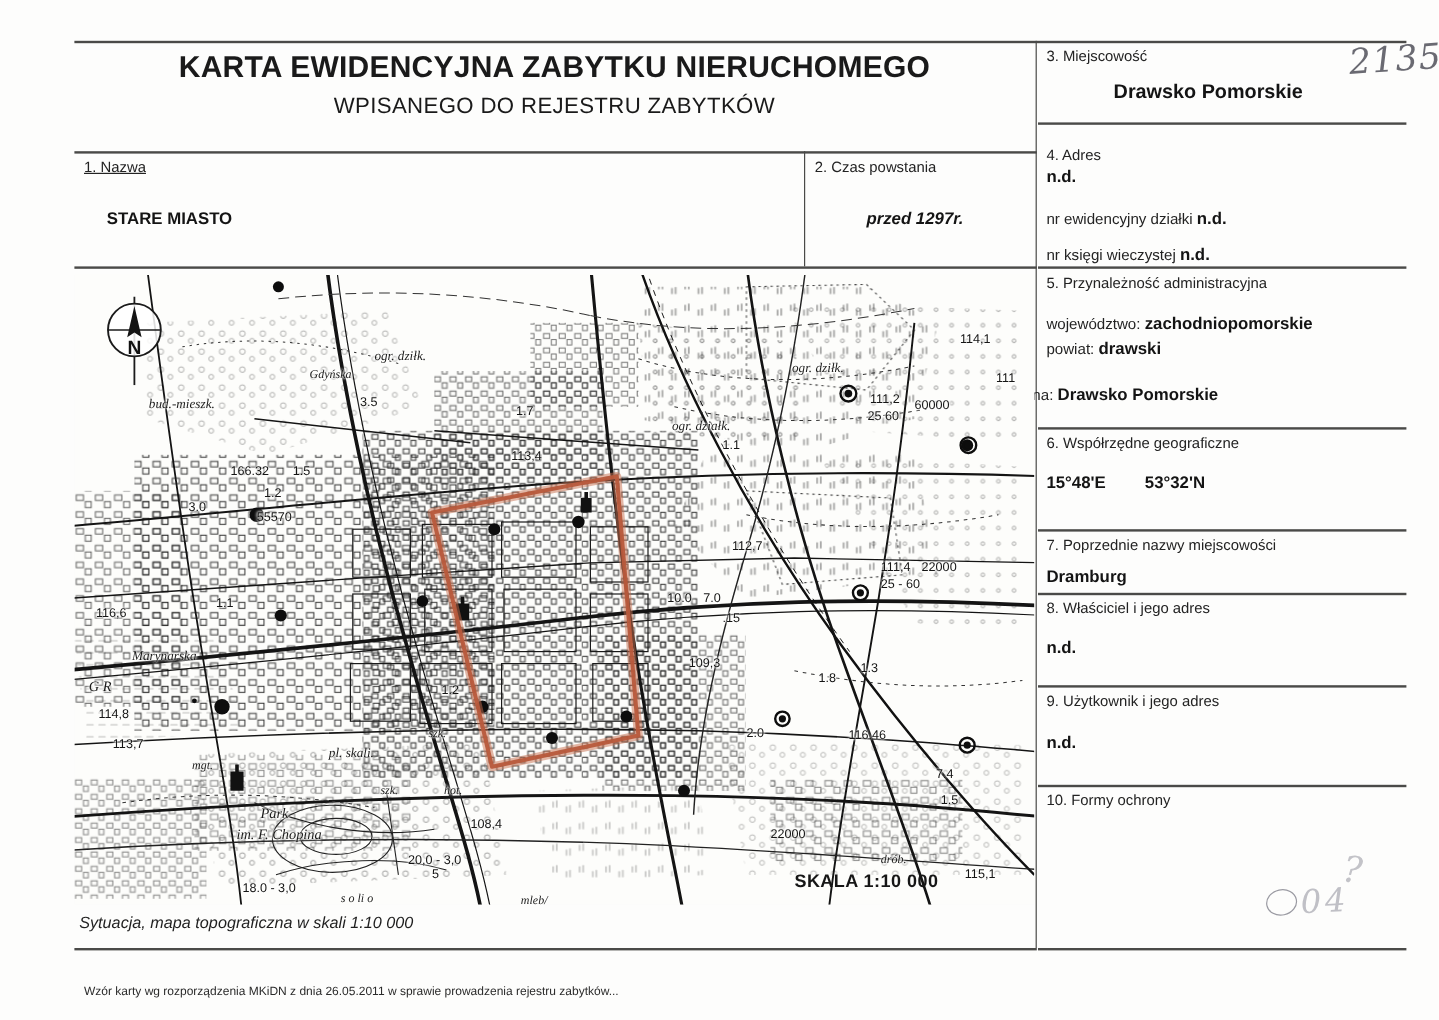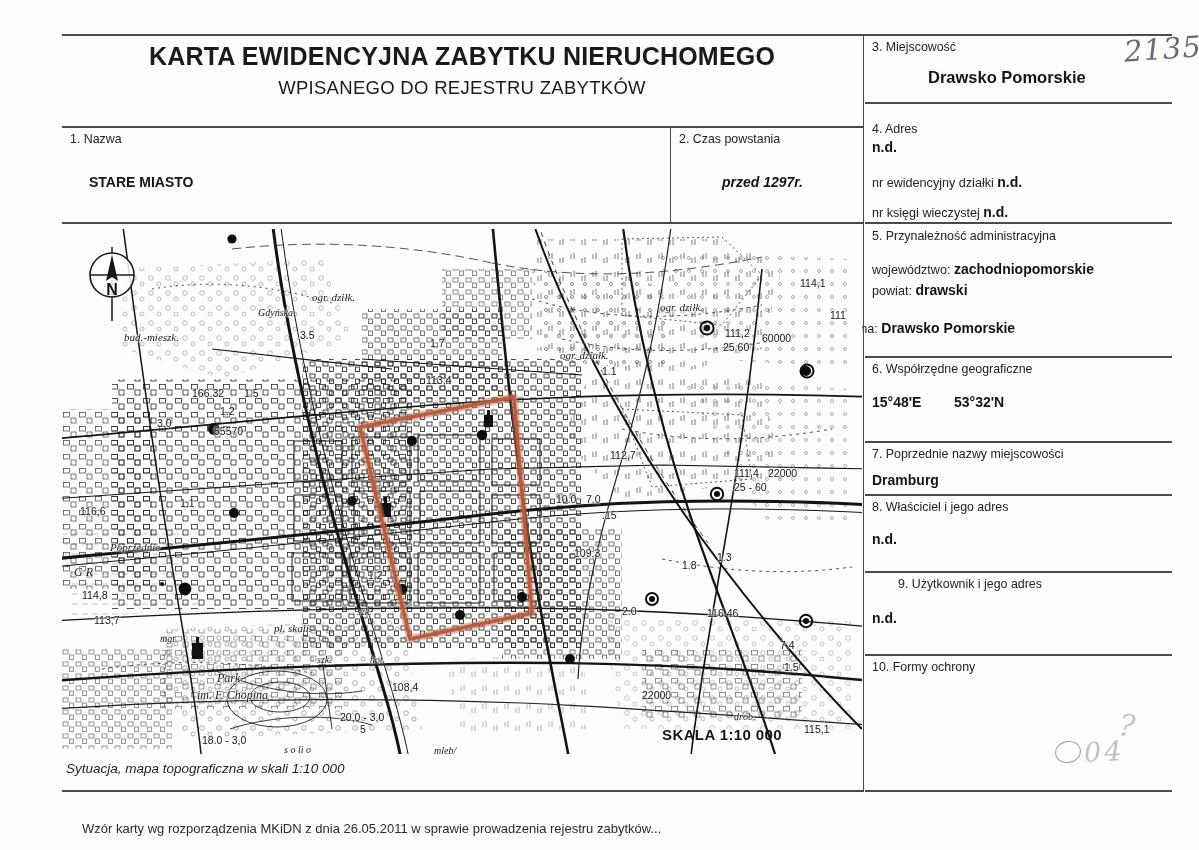--- a/index.html
+++ b/index.html
@@ -162,23 +162,23 @@
     top: 497px;
     font-size: 15px;
     font-weight: bold;
     letter-spacing: 0.4px;
     color: #161616;
     white-space: nowrap;
   }
 
   .footer {
     position: absolute;
-    left: 20px;
+    left: 8px;
     top: 795px;
-    font-size: 13px;
+    font-size: 10px;
     color: #2b2b2b;
     white-space: nowrap;
   }
 
   
   .compass {
     position: absolute;
     left: 22px;
     top: 18px;
     width: 56px;
@@ -205,21 +205,21 @@
   <div class="hr" style="left:803px; top:628px; width:307px;"></div>
   <div class="hr" style="left:803px; top:764px; width:307px;"></div>
 
   <div class="vr" style="left:608px; top:100px; height:96px;"></div>
   <div class="vr" style="left:801px; top:8px;   height:756px;"></div>
   <div class="vr" style="left:1109px;top:8px;   height:0px;"></div>
 
   <div class="title-main">KARTA EWIDENCYJNA ZABYTKU NIERUCHOMEGO</div>
   <div class="title-sub">WPISANEGO DO REJESTRU ZABYTKÓW</div>
 
-  <div class="fl" style="left:8px; top:106px;">1. Nazwa</div>
+  <div class="fl" style="left:8px; top:106px;text-decoration:underline;">1. Nazwa</div>
   <div class="fv" style="left:8px; top:148px;margin-left:19px;">STARE MIASTO</div>
 
   <div class="fl" style="left:617px; top:106px;">2. Czas powstania</div>
   <div class="fv" style="left:660px; top:148px;font-style:italic;">przed 1297r.</div>
 
   <div class="fl" style="left:810px; top:14px;">3.   Miejscowość</div>
   <div class="fv" style="left:866px; top:42px; font-size:16.5px;">Drawsko Pomorskie</div>
   <div class="hand hand-2135" style="left:1062px; top:6px;">2135</div>
 
   <div class="fl" style="left:810px; top:96px;">4. Adres</div>
@@ -245,21 +245,21 @@
   <div class="fl" style="left:810px; top:336px;">6. Współrzędne geograficzne</div>
   <div class="fv" style="left:810px; top:368px;">15°48'E</div>
   <div class="fv" style="left:892px; top:368px;">53°32'N</div>
 
   <div class="fl" style="left:810px; top:421px;">7. Poprzednie nazwy miejscowości</div>
   <div class="fv" style="left:810px; top:446px;">Dramburg</div>
 
   <div class="fl" style="left:810px; top:474px;">8. Właściciel i jego adres</div>
   <div class="fv" style="left:810px; top:505px;">n.d.</div>
 
-  <div class="fl" style="left:810px; top:551px;margin-left:26px;">9.   Użytkownik i jego adres</div>
+  <div class="fl" style="left:810px; top:551px;">9.   Użytkownik i jego adres</div>
   <div class="fv" style="left:810px; top:584px;">n.d.</div>
 
   <div class="fl" style="left:810px; top:634px;">10. Formy ochrony</div>
   <div class="hand hand-q" style="left:1057px; top:682px;">?</div>
   <div class="hand hand-04" style="left:1022px; top:710px;">04</div>
   <div class="hand-circle" style="left:993px; top:715px;"></div>
 
   <div class="fl" style="left:8px; top:202px;">11. Materiały graficzne</div>
 
   <div class="map-wrap">
@@ -426,21 +426,21 @@
         <polygon points="298,198 452,168 470,384 348,410" fill="none" stroke="#b85a3c" stroke-width="3.4" stroke-linejoin="round" opacity="0.95"></polygon>
       </g>
     </svg>
 
     <div id="map-labels" style="position:absolute;inset:0;pointer-events:none;">
           <div style="position: absolute; left: 250px; top: 62px; font-size: 11px; white-space: nowrap; color: rgb(27, 27, 27); font-family: &quot;Liberation Serif&quot;, serif; font-style: italic; text-shadow: rgb(253, 253, 251) 0px 0px 3px, rgb(253, 253, 251) 0px 0px 3px, rgb(253, 253, 251) 0px 0px 2px;">ogr. dziłk.</div>
           <div style="position: absolute; left: 498px; top: 120px; font-size: 11px; white-space: nowrap; color: rgb(27, 27, 27); font-family: &quot;Liberation Serif&quot;, serif; font-style: italic; text-shadow: rgb(253, 253, 251) 0px 0px 3px, rgb(253, 253, 251) 0px 0px 3px, rgb(253, 253, 251) 0px 0px 2px;">ogr. działk.</div>
           <div style="position: absolute; left: 598px; top: 72px; font-size: 11px; white-space: nowrap; color: rgb(27, 27, 27); font-family: &quot;Liberation Serif&quot;, serif; font-style: italic; text-shadow: rgb(253, 253, 251) 0px 0px 3px, rgb(253, 253, 251) 0px 0px 3px, rgb(253, 253, 251) 0px 0px 2px;">ogr. dziłk.</div>
           <div style="position: absolute; left: 62px; top: 102px; font-size: 11px; white-space: nowrap; color: rgb(27, 27, 27); font-family: &quot;Liberation Serif&quot;, serif; font-style: italic; text-shadow: rgb(253, 253, 251) 0px 0px 3px, rgb(253, 253, 251) 0px 0px 3px, rgb(253, 253, 251) 0px 0px 2px;">bud.-mieszk.</div>
           <div style="position: absolute; left: 196px; top: 78px; font-size: 10px; white-space: nowrap; color: rgb(27, 27, 27); font-family: &quot;Liberation Serif&quot;, serif; font-style: italic; text-shadow: rgb(253, 253, 251) 0px 0px 3px, rgb(253, 253, 251) 0px 0px 3px, rgb(253, 253, 251) 0px 0px 2px;">Gdyńska</div>
-          <div style="position: absolute; left: 48px; top: 312px; font-size: 11px; white-space: nowrap; color: rgb(27, 27, 27); font-family: &quot;Liberation Serif&quot;, serif; font-style: italic; text-shadow: rgb(253, 253, 251) 0px 0px 3px, rgb(253, 253, 251) 0px 0px 3px, rgb(253, 253, 251) 0px 0px 2px;">Poprzednie</div>
+          <div style="position: absolute; left: 48px; top: 312px; font-size: 11px; white-space: nowrap; color: rgb(27, 27, 27); font-family: &quot;Liberation Serif&quot;, serif; font-style: italic; text-shadow: rgb(253, 253, 251) 0px 0px 3px, rgb(253, 253, 251) 0px 0px 3px, rgb(253, 253, 251) 0px 0px 2px;">Marynarska</div>
           <div style="position: absolute; left: 12px; top: 336px; font-size: 12px; white-space: nowrap; color: rgb(27, 27, 27); font-family: &quot;Liberation Serif&quot;, serif; font-style: italic; text-shadow: rgb(253, 253, 251) 0px 0px 3px, rgb(253, 253, 251) 0px 0px 3px, rgb(253, 253, 251) 0px 0px 2px;">G R</div>
           <div style="position: absolute; left: 155px; top: 442px; font-size: 12px; white-space: nowrap; color: rgb(27, 27, 27); font-family: &quot;Liberation Serif&quot;, serif; font-style: italic; text-shadow: rgb(253, 253, 251) 0px 0px 3px, rgb(253, 253, 251) 0px 0px 3px, rgb(253, 253, 251) 0px 0px 2px;">Park</div>
           <div style="position: absolute; left: 135px; top: 459px; font-size: 12px; white-space: nowrap; color: rgb(27, 27, 27); font-family: &quot;Liberation Serif&quot;, serif; font-style: italic; text-shadow: rgb(253, 253, 251) 0px 0px 3px, rgb(253, 253, 251) 0px 0px 3px, rgb(253, 253, 251) 0px 0px 2px;">im. F. Chopina</div>
           <div style="position: absolute; left: 212px; top: 393px; font-size: 11px; white-space: nowrap; color: rgb(27, 27, 27); font-family: &quot;Liberation Serif&quot;, serif; font-style: italic; text-shadow: rgb(253, 253, 251) 0px 0px 3px, rgb(253, 253, 251) 0px 0px 3px, rgb(253, 253, 251) 0px 0px 2px;">pl. skali.</div>
           <div style="position: absolute; left: 295px; top: 377px; font-size: 10px; white-space: nowrap; color: rgb(27, 27, 27); font-family: &quot;Liberation Serif&quot;, serif; font-style: italic; text-shadow: rgb(253, 253, 251) 0px 0px 3px, rgb(253, 253, 251) 0px 0px 3px, rgb(253, 253, 251) 0px 0px 2px;">szk.</div>
           <div style="position: absolute; left: 255px; top: 425px; font-size: 10px; white-space: nowrap; color: rgb(27, 27, 27); font-family: &quot;Liberation Serif&quot;, serif; font-style: italic; text-shadow: rgb(253, 253, 251) 0px 0px 3px, rgb(253, 253, 251) 0px 0px 3px, rgb(253, 253, 251) 0px 0px 2px;">szk.</div>
           <div style="position: absolute; left: 98px; top: 404px; font-size: 10px; white-space: nowrap; color: rgb(27, 27, 27); font-family: &quot;Liberation Serif&quot;, serif; font-style: italic; text-shadow: rgb(253, 253, 251) 0px 0px 3px, rgb(253, 253, 251) 0px 0px 3px, rgb(253, 253, 251) 0px 0px 2px;">mgt.</div>
           <div style="position: absolute; left: 308px; top: 425px; font-size: 10px; white-space: nowrap; color: rgb(27, 27, 27); font-family: &quot;Liberation Serif&quot;, serif; font-style: italic; text-shadow: rgb(253, 253, 251) 0px 0px 3px, rgb(253, 253, 251) 0px 0px 3px, rgb(253, 253, 251) 0px 0px 2px;">hot.</div>
           <div style="position: absolute; left: 672px; top: 482px; font-size: 10px; white-space: nowrap; color: rgb(27, 27, 27); font-family: &quot;Liberation Serif&quot;, serif; font-style: italic; text-shadow: rgb(253, 253, 251) 0px 0px 3px, rgb(253, 253, 251) 0px 0px 3px, rgb(253, 253, 251) 0px 0px 2px;">drób.</div>
           <div style="position: absolute; left: 372px; top: 516px; font-size: 10px; white-space: nowrap; color: rgb(27, 27, 27); font-family: &quot;Liberation Serif&quot;, serif; font-style: italic; text-shadow: rgb(253, 253, 251) 0px 0px 3px, rgb(253, 253, 251) 0px 0px 3px, rgb(253, 253, 251) 0px 0px 2px;">mleb/</div>

